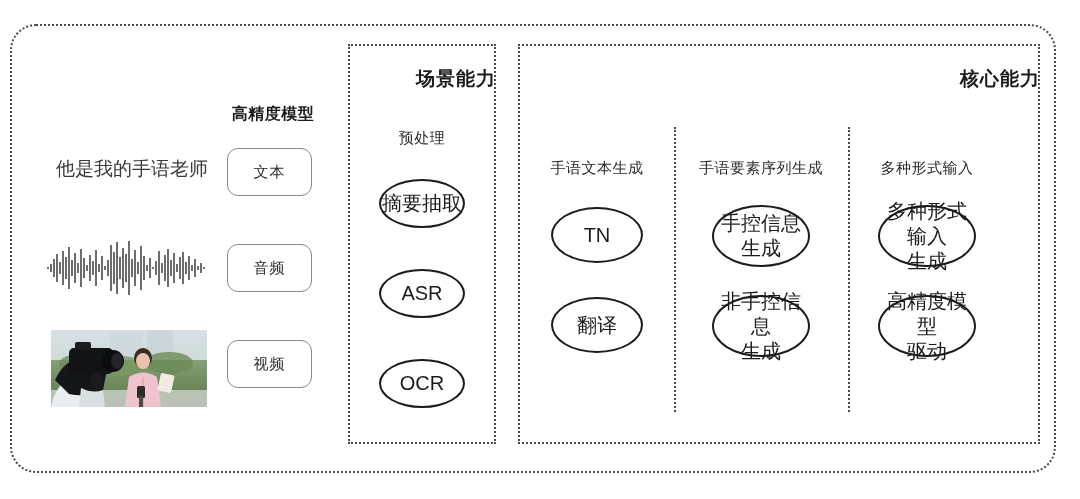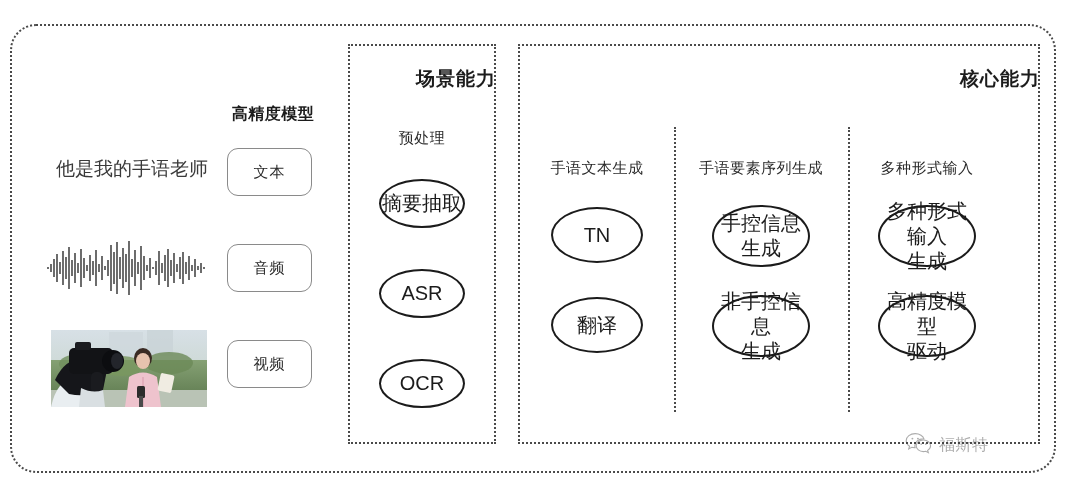--- a/index.html
+++ b/index.html
@@ -375,27 +375,14 @@
   <div class="ellipse e-lg e-core-2a">手控信息
 生成</div>
   <div class="ellipse e-lg e-core-2b">非手控信息
 生成</div>
 
   <div class="ellipse e-lg e-core-3a">多种形式输入
 生成</div>
   <div class="ellipse e-lg e-core-3b">高精度模型
 驱动</div>
 
-  <div class="watermark">
-    <span class="wechat-icon">
-      <svg width="28" height="22" viewBox="0 0 28 22" xmlns="http://www.w3.org/2000/svg" aria-hidden="true">
-        <path d="M10.2 1.6C5.2 1.6 1.2 4.8 1.2 8.7c0 2.2 1.3 4.2 3.4 5.5l-.9 2.7 3.1-1.6c.9.25 1.6.35 2.6.35.25 0 .5 0 .75-.03-.2-.6-.3-1.2-.3-1.85 0-3.8 3.65-6.85 8.2-6.85.3 0 .6.02.9.05C18.2 4.0 14.6 1.6 10.2 1.6z" fill="none" stroke="#3c3c3c" stroke-width="1.1"></path>
-        <circle cx="7.4" cy="6.6" r="0.95" fill="#3c3c3c"></circle>
-        <circle cx="12.9" cy="6.6" r="0.95" fill="#3c3c3c"></circle>
-        <path d="M18.4 8.0c-4.0 0-7.2 2.6-7.2 5.8 0 3.2 3.2 5.8 7.2 5.8.8 0 1.6-.1 2.35-.3l2.6 1.35-.72-2.25c1.75-1.05 2.97-2.75 2.97-4.6 0-3.2-3.2-5.8-7.2-5.8z" fill="none" stroke="#3c3c3c" stroke-width="1.1"></path>
-        <circle cx="16.2" cy="12.1" r="0.85" fill="#3c3c3c"></circle>
-        <circle cx="20.8" cy="12.1" r="0.85" fill="#3c3c3c"></circle>
-      </svg>
-    </span>
-    <span class="wm-label">福斯特</span>
-  </div>
 
 </div>
 
 </body></html>

